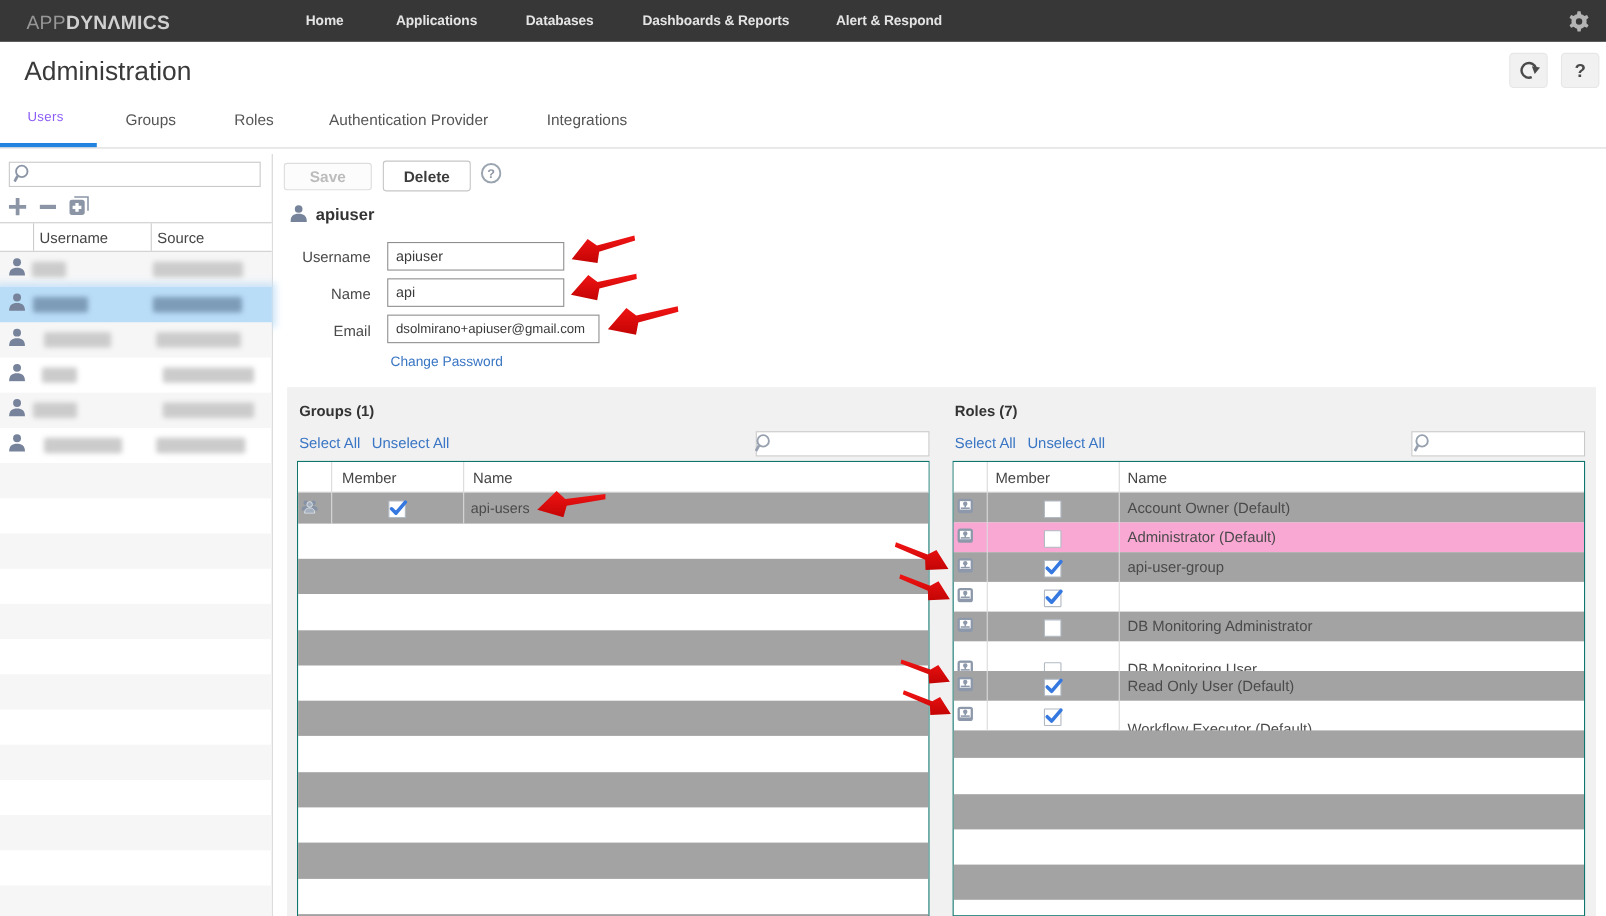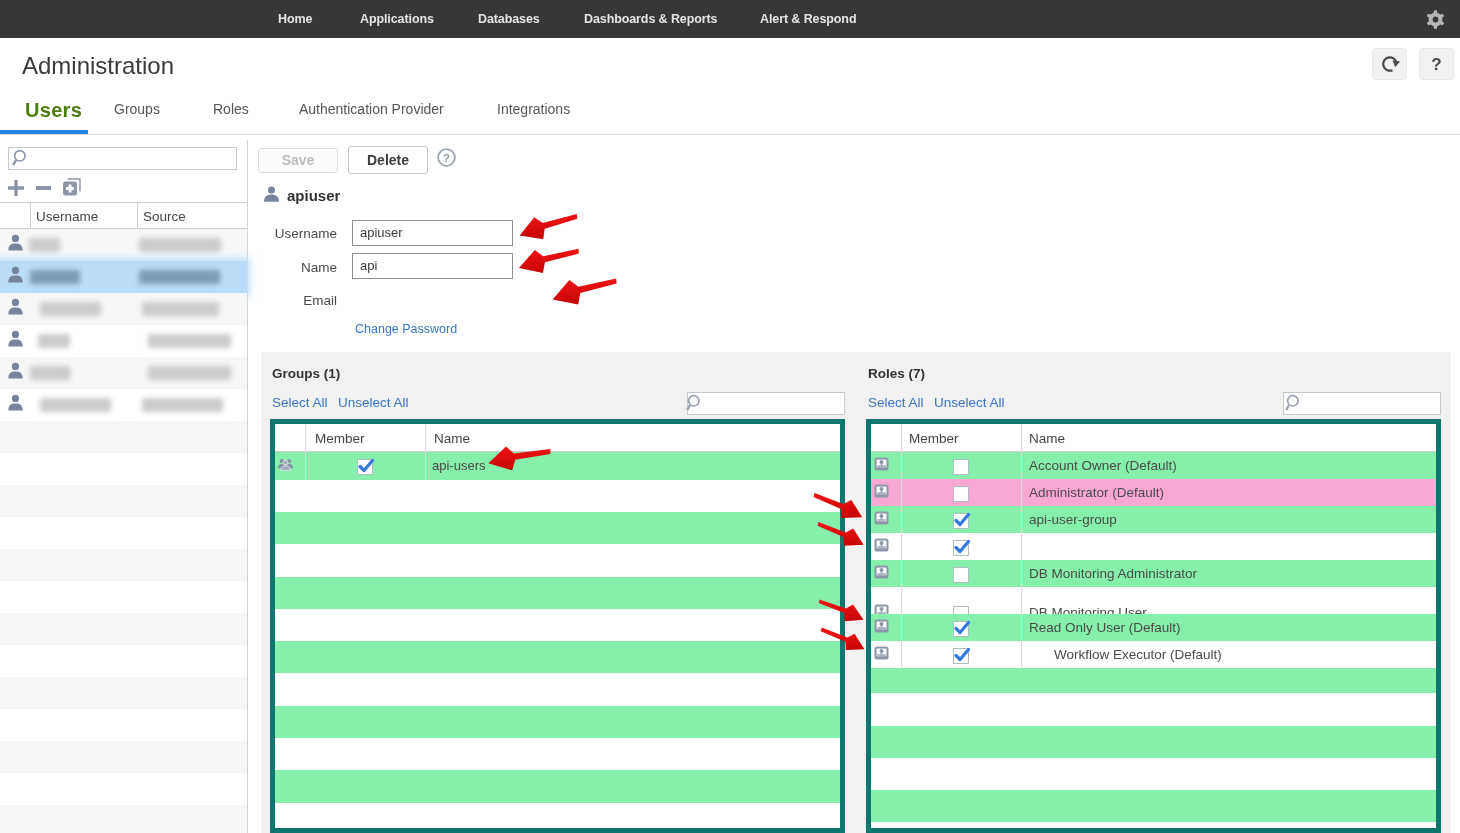--- a/index.html
+++ b/index.html
@@ -11,21 +11,21 @@
 .navitem{position:absolute;top:0;height:28px;line-height:38px;color:#e4e4e4;font-size:12.5px;font-weight:700;letter-spacing:-0.1px;}
 #logo{position:absolute;left:24px;top:0;height:38px;line-height:40px;font-size:17.5px;letter-spacing:.3px;}
 #logo .l1{color:#979797;font-weight:300;}
 #logo .l2{color:#d0d0d0;font-weight:700;}
 
 #admintitle{position:absolute;left:22px;top:52px;font-size:24px;color:#3a3a3a;}
 .topbtn{position:absolute;top:48px;width:35px;height:32px;background:#f1f1f1;border:1px solid #e6e6e6;border-radius:4px;box-sizing:border-box;text-align:center;}
 
 #tabline{position:absolute;left:0;top:134px;width:1460px;height:1px;background:#d8d8d8;}
 .tab{position:absolute;top:101px;font-size:14px;color:#555;}
-.tab.active{color:#4d7c0f;font-weight:700;font-size:20px;top:99px;letter-spacing:0.3px;}
+.tab.active{color:#8b5cf6;font-weight:400;font-size:12px;top:99px;letter-spacing:0.3px;}
 #tabunderline{position:absolute;left:0;top:130px;width:88px;height:4px;background:#2284e0;}
 
 #leftsearch{position:absolute;left:8px;top:147px;width:229px;height:23px;border:1px solid #c9c9c9;box-sizing:border-box;background:#fff;}
 #lefttable-border{position:absolute;left:0;top:202px;width:247px;height:27px;border-top:1px solid #ccc;border-bottom:1px solid #ccc;box-sizing:border-box;}
 #leftpanel-rborder{position:absolute;left:247px;top:140px;width:1px;height:693px;background:#d4d4d4;}
 .lrow{position:absolute;left:0;width:247px;height:32px;}
 .lrow.g{background:#f6f6f7;}
 .lrow.b{background:#b9dcf7;box-shadow:0 0 6px 4px rgba(196,225,247,.85);}
 .blurblk{position:absolute;border-radius:2px;background:#c9c9c9;filter:blur(2.5px);}
 .hdrtxt{font-size:13.5px;color:#454545;}
@@ -34,41 +34,42 @@
 #savebtn{left:258px;top:148px;width:80px;height:25px;line-height:23px;background:#fcfcfc;border:1px solid #ddd;color:#bcbcbc;font-weight:600;}
 #delbtn{left:348px;top:146px;width:80px;height:28px;line-height:26px;background:#fff;border:1px solid #c6c6c6;color:#3c3c3c;font-weight:700;}
 
 .flabel{position:absolute;width:110px;text-align:right;font-size:13.5px;color:#4a4a4a;}
 .finput{position:absolute;box-sizing:border-box;border:1px solid #8f8f8f;background:#fff;font-size:13px;color:#3a3a3a;padding:0 0 0 7px;line-height:24px;font-family:"Liberation Sans",sans-serif;}
 a.lnk{color:#3a76c4;text-decoration:none;font-size:13.5px;}
 
 #panels{position:absolute;left:261px;top:352px;width:1190px;height:481px;background:#f1f1f2;}
 .ptitle{position:absolute;font-size:13.5px;font-weight:700;color:#333;}
 .psearch{position:absolute;width:158px;height:23px;border:1px solid #c9c9c9;box-sizing:border-box;background:#fff;}
-.ptable{position:absolute;background:#fff;border:5px solid #0f766e;box-sizing:border-box;}
+.ptable{position:absolute;background:#fff;border:1px solid #0f766e;box-sizing:border-box;}
 .ptable .hdr{position:absolute;left:0;top:0;width:100%;height:28px;border-bottom:1px solid #ccc;box-sizing:border-box;background:#fff;}
 .prow{position:absolute;left:0;width:100%;height:27px;line-height:27px;font-size:13.5px;color:#4a4a4a;}
-.prow.g{background:#86efac;}
+.prow.g{background:#a3a3a3;}
 .prow.sel{background:#f9a8d4;}
 .colline{position:absolute;top:0;width:1px;background:#dadada;}
 .cb{position:absolute;width:16px;height:16px;box-sizing:border-box;border:1px solid #b2bac4;background:#fff;border-radius:1px;}
 </style>
 </head>
 <body>
 <div id="page">
 <svg width="0" height="0" style="position:absolute">
       <defs>
 <linearGradient id="ag" x1="0" y1="0" x2="0" y2="1">
 <stop offset="0" stop-color="#f11414"></stop>
           <stop offset="1" stop-color="#c40404"></stop>
 </linearGradient>
       </defs>
     </svg>
 
 <div id="nav"></div>
+<div id="logo"><span class="l1">APP</span><span class="l2">DYNΛMICS</span></div>
 <div class="navitem" style="left:278px;">Home</div>
 <div class="navitem" style="left:360px;">Applications</div>
 <div class="navitem" style="left:478px;">Databases</div>
 <div class="navitem" style="left:584px;">Dashboards &amp; Reports</div>
 <div class="navitem" style="left:760px;">Alert &amp; Respond</div>
 <svg class="abs" style="left:1426px;top:10px" width="19" height="19" viewBox="0 0 19 19">
       <polygon points="7.64,2.85 8.11,0.30 10.89,0.30 11.36,2.85 12.95,3.52 14.33,4.57 16.77,3.70 18.16,6.10 16.18,7.78 16.40,9.50 16.18,11.22 18.16,12.90 16.77,15.30 14.33,14.43 12.95,15.48 11.36,16.15 10.89,18.70 8.11,18.70 7.64,16.15 6.05,15.48 4.67,14.43 2.23,15.30 0.84,12.90 2.82,11.22 2.60,9.50 2.82,7.78 0.84,6.10 2.23,3.70 4.67,4.57 6.05,3.52" fill="#b4b4b4"></polygon>
       <circle cx="9.5" cy="9.5" r="2.9" fill="#373737"></circle>
     </svg>
 
@@ -187,20 +188,21 @@
 <circle cx="7.5" cy="4.0" r="3.5" fill="#76839a"></circle>
 <path d="M0 15.8 C0 10.4 3 8.4 7.5 8.4 C12 8.4 15 10.4 15 15.8 Z" fill="#76839a"></path>
 </svg>
 <div class="abs" style="left:287px;top:187px;font-size:15px;font-weight:700;color:#333;">apiuser</div>
 
 <div class="flabel" style="left:227px;top:226px;">Username</div>
 <div class="finput" style="left:352px;top:220px;width:161px;height:26px;">apiuser</div>
 <div class="flabel" style="left:227px;top:260px;">Name</div>
 <div class="finput" style="left:352px;top:253px;width:161px;height:26px;">api</div>
 <div class="flabel" style="left:227px;top:293px;">Email</div>
+<div class="finput" style="left:352px;top:286px;width:193px;height:26px;font-size:12px;">dsolmirano+apiuser@gmail.com</div>
 <a class="lnk abs" style="left:355px;top:322px;font-size:12.5px;">Change Password</a>
 
 <div id="panels"></div>
 <div class="ptitle" style="left:272px;top:366px;">Groups (1)</div>
 <a class="lnk abs" style="left:272px;top:395px;">Select All</a>
 <a class="lnk abs" style="left:338px;top:395px;">Unselect All</a>
 <div class="psearch" style="left:687px;top:392px;"></div>
 <div class="ptitle" style="left:868px;top:366px;">Roles (7)</div>
 <a class="lnk abs" style="left:868px;top:395px;">Select All</a>
 <a class="lnk abs" style="left:934px;top:395px;">Unselect All</a>
@@ -350,21 +352,21 @@
             <rect x="0.5" y="0.5" width="14" height="13" rx="2.6" fill="#8d99ab"></rect>
             <rect x="2.6" y="2.6" width="9.8" height="7.6" fill="#fff"></rect>
             <circle cx="7.5" cy="5.0" r="2.0" fill="#8d99ab"></circle>
             <rect x="6.8" y="6.0" width="1.4" height="2.4" fill="#8d99ab"></rect>
             <rect x="3.4" y="8.3" width="8.2" height="1.4" fill="#8d99ab"></rect>
           </svg>
           <div class="cb" style="left:82px;top:7px;"></div>
           <svg class="abs" style="left:81px;top:4px" width="20" height="20" viewBox="0 0 20 20">
             <path d="M4 10.5 L8 14.5 L16.5 4.5" fill="none" stroke="#3579e0" stroke-width="3.2" stroke-linecap="round" stroke-linejoin="round"></path>
           </svg>
-          <div class="abs" style="left:158px;top:0;margin-left:25px;">Workflow Executor (Default)</div>
+          <div class="abs" style="left:158px;top:12px;">Workflow Executor (Default)</div>
         </div>
 <div class="prow g" style="top:244.0px;height:25.3px;"></div>
 <div class="prow" style="top:269.3px;height:32.2px;"></div>
 <div class="prow g" style="top:301.5px;height:32.2px;"></div>
 <div class="prow" style="top:333.7px;height:32.2px;"></div>
 <div class="prow g" style="top:365.9px;height:32.2px;"></div>
 <div class="prow" style="top:398.1px;height:15.9px;"></div>
 </div>
 <div class="colline" style="left:30px;height:244px;"></div>
 <div class="colline" style="left:150px;height:244px;"></div>

